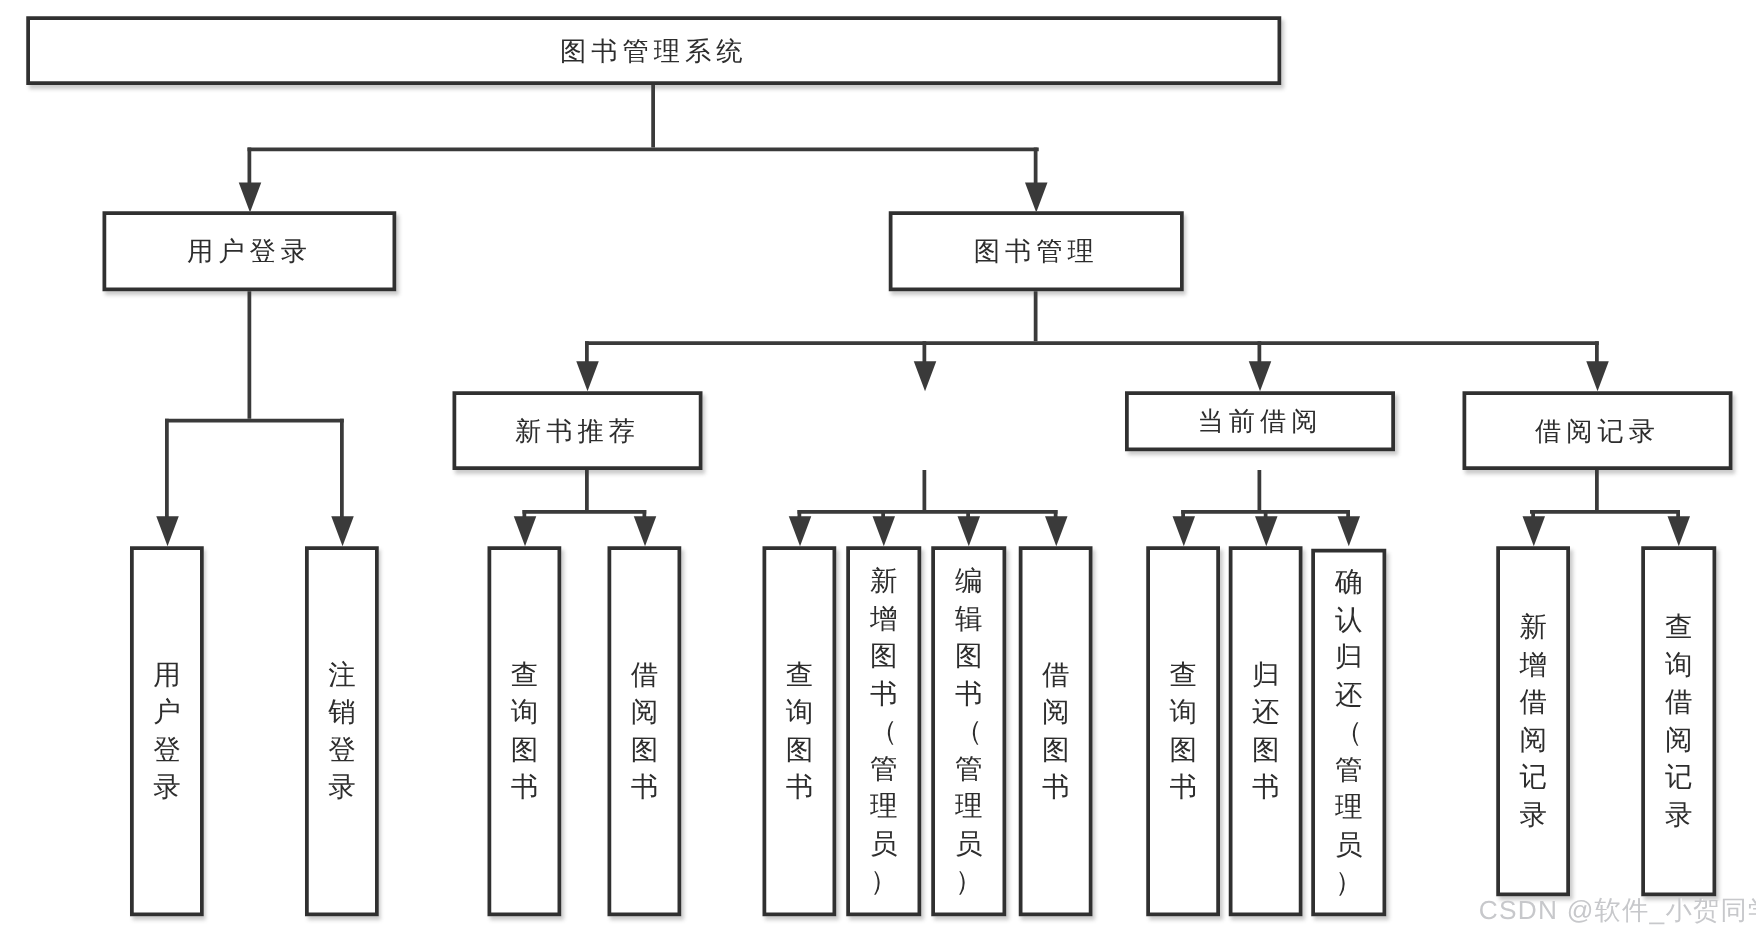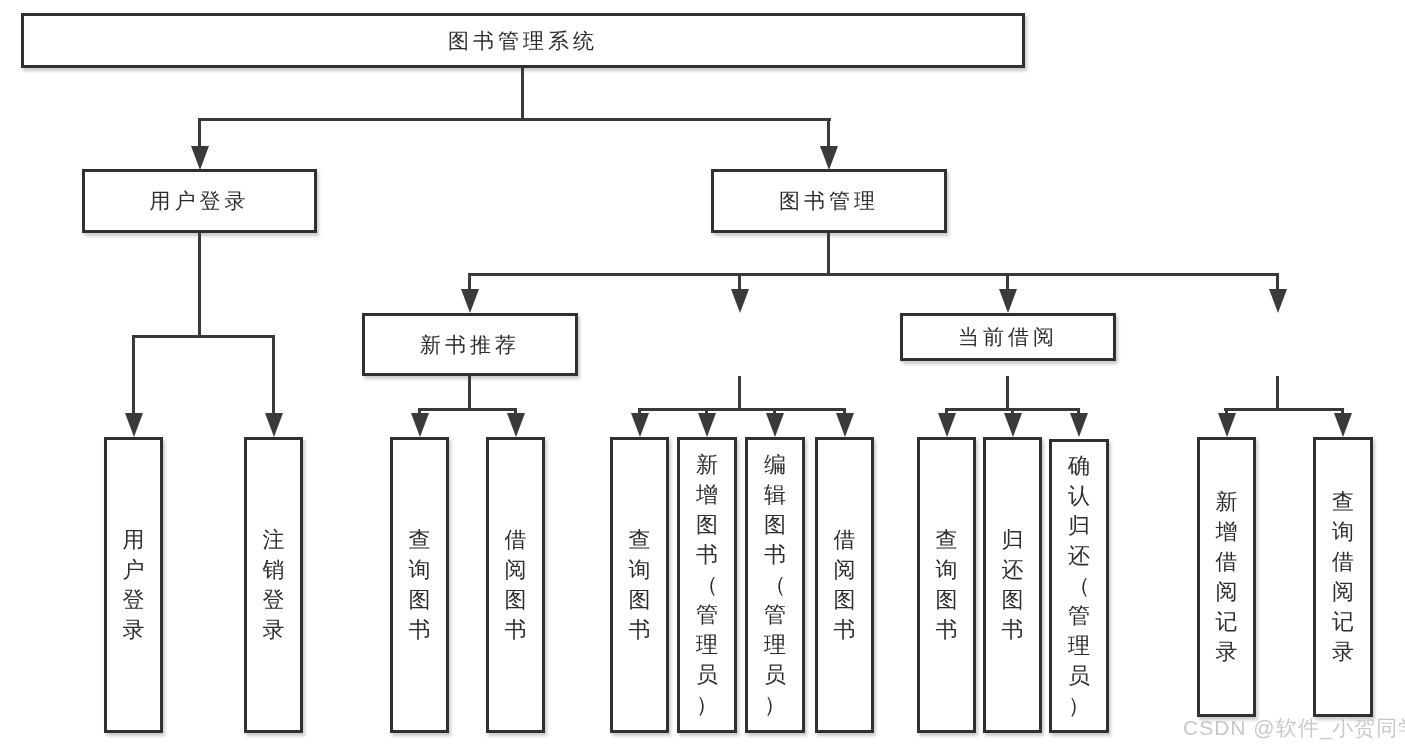--- a/index.html
+++ b/index.html
@@ -58,25 +58,28 @@
   <div class="line" style="left:468px;top:273px;width:811px;height:3px"></div>
   <div class="line" style="left:468px;top:273px;width:3px;height:18px"></div>
   <div class="arrow" style="left:461px;top:289px"></div>
   <div class="line" style="left:738px;top:273px;width:3px;height:18px"></div>
   <div class="arrow" style="left:731px;top:289px"></div>
   <div class="line" style="left:1006px;top:273px;width:3px;height:18px"></div>
   <div class="arrow" style="left:999px;top:289px"></div>
   <div class="line" style="left:1276px;top:273px;width:3px;height:18px"></div>
   <div class="arrow" style="left:1269px;top:289px"></div>
 
-  <div class="box" style="left:362px;top:313px;width:216px;height:63px">
+  <div class="box" style="left:362px;top:313px;width:200px;height:63px">
     <span class="hlabel">新书推荐</span>
   </div>
   <div class="box" style="left:900px;top:313px;width:216px;height:48px">
     <span class="hlabel">当前借阅</span>
+  </div>
+  <div class="box" style="left:1170px;top:313px;width:216px;height:63px">
+    <span class="hlabel">借阅记录</span>
   </div>
 
   <div class="line" style="left:468px;top:376px;width:3px;height:32px"></div>
   <div class="line" style="left:738px;top:376px;width:3px;height:32px"></div>
   <div class="line" style="left:1006px;top:376px;width:3px;height:32px"></div>
   <div class="line" style="left:1276px;top:376px;width:3px;height:32px"></div>
 
   <div class="line" style="left:418px;top:408px;width:99px;height:3px"></div>
   <div class="line" style="left:638px;top:408px;width:208px;height:3px"></div>
   <div class="line" style="left:945px;top:408px;width:135px;height:3px"></div>

